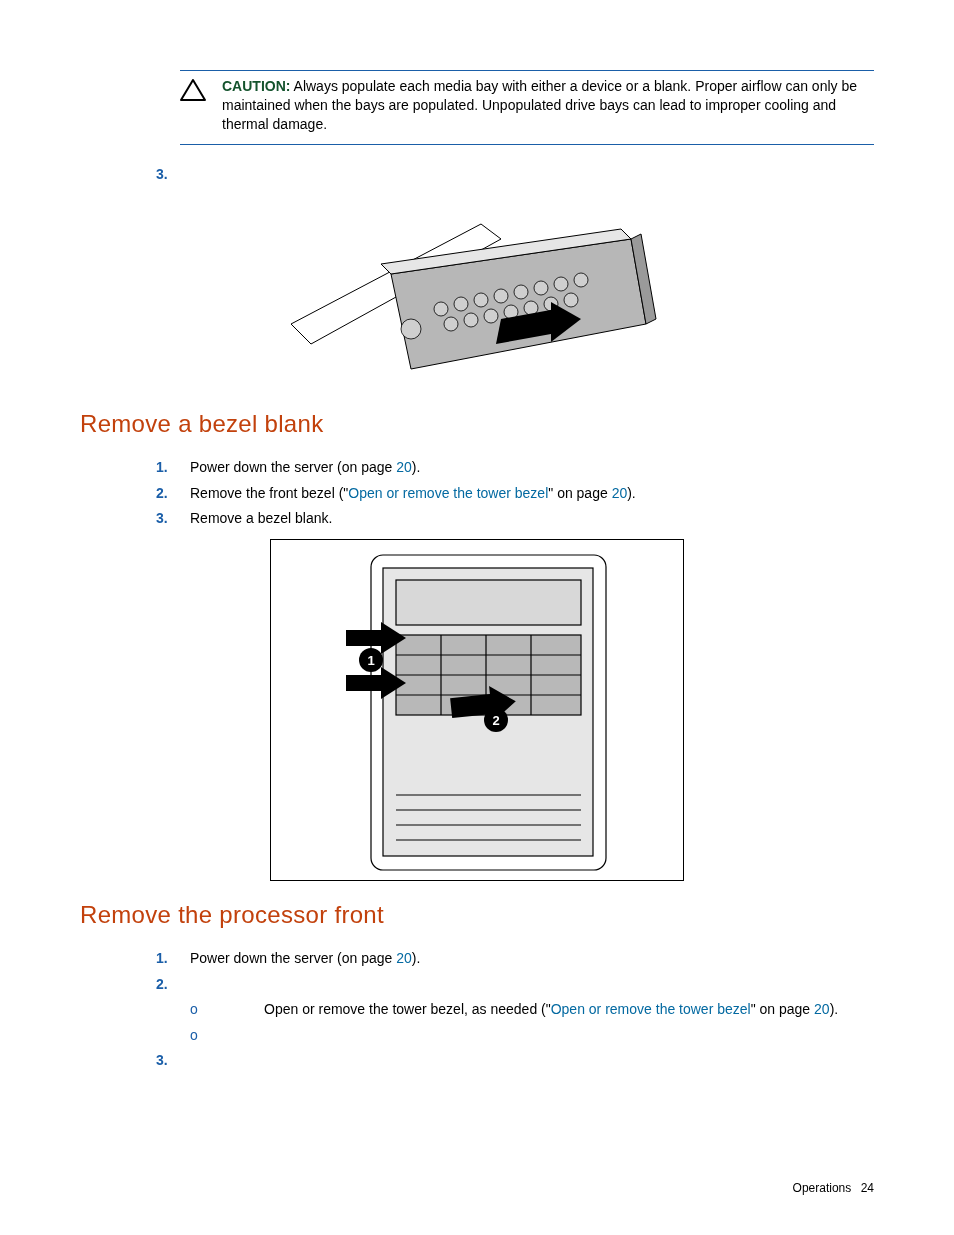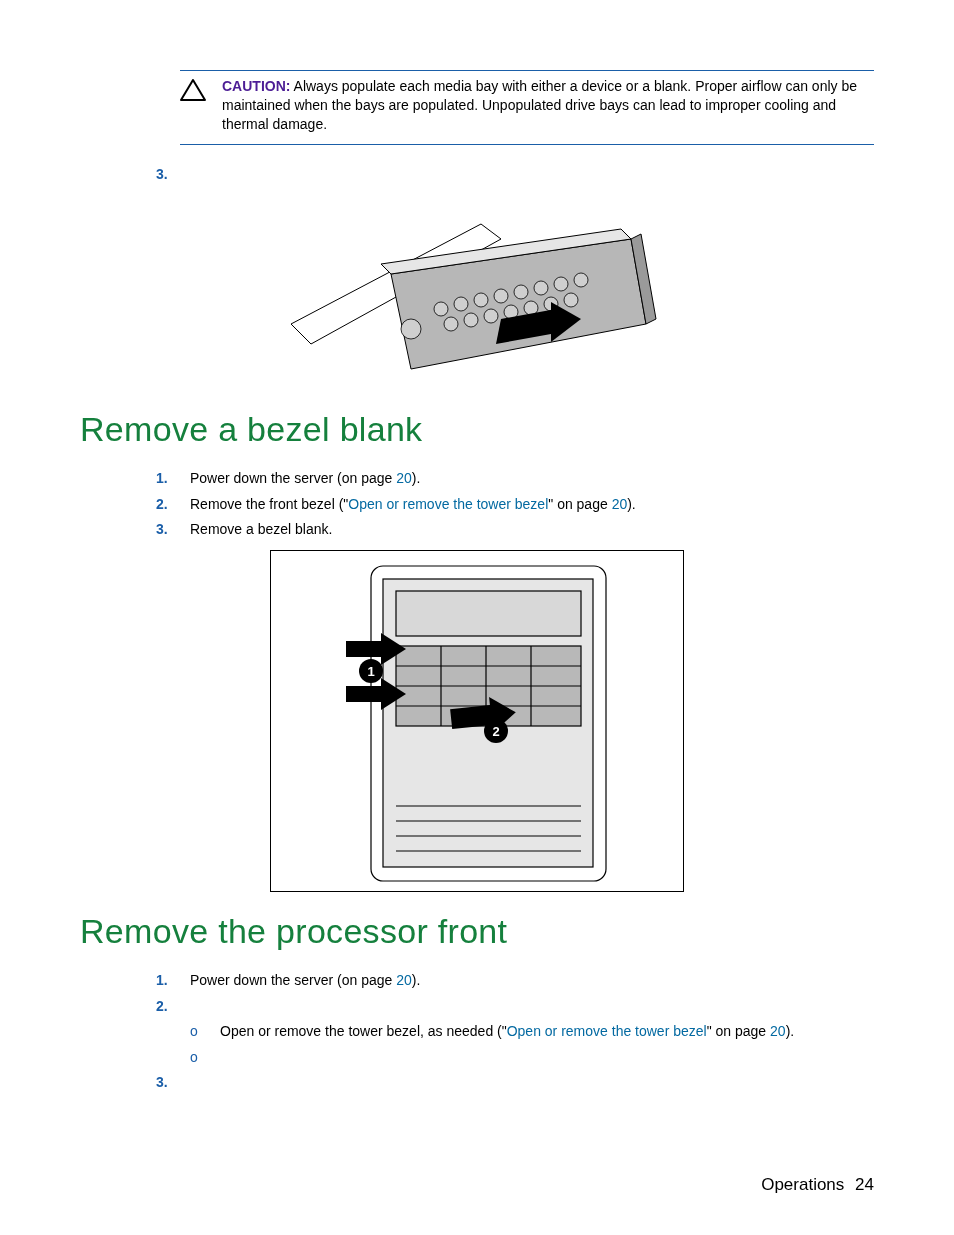--- a/index.html
+++ b/index.html
@@ -29,21 +29,21 @@
     width: 26px;
     flex: 0 0 26px;
     padding-top: 2px;
   }
   .caution-icon svg { display:block; }
   .caution-text {
     line-height: 1.35;
   }
   .caution-label {
     font-weight: bold;
-    color: #4c1d95;
+    color: #14532d;
     margin-top: 28px;
   }
   .step-list {
     margin-top: 20px;
   }
   .step {
     display: flex;
     margin-bottom: 6px;
     line-height: 1.4;
   }
@@ -67,48 +67,49 @@
   .sub-bullet {
     color: #1a5ea8;
     width: 140px;
     flex: 0 0 140px;
     text-align: left;
     padding-left: 110px;
     box-sizing: border-box;
   }
   .sub-text {
     flex: 1;
+    margin-left: 44px;
   }
   .figure {
     display: flex;
     justify-content: center;
     margin: 10px 0 20px 0;
   }
   .figure-box {
     border: 1px solid #000;
     background: #fff;
   }
   .fig1-box { width: 412px; height: 196px; border:none; }
   .fig2-box { width: 412px; height: 340px; }
   h1.section-heading {
     font-family: "Arial Narrow", Arial, sans-serif;
     font-weight: normal;
-    font-size: 34px;
-    color: #15803d;
+    font-size: 24px;
+    color: #c2410c;
     margin: 10px 0 8px 0;
     letter-spacing: 0.3px;
   }
   .link {
     color: #0369a1;
   }
   .footer {
     position: absolute;
     bottom: 40px;
     right: 80px;
-    font-size: 17px;
+    font-size: 12px;
   }
   .pg-num { margin-left: 6px; }
 </style>
 </head>
 <body>
 
 <div class="page">
 
   <div class="caution-box">
     <div class="caution-icon">

